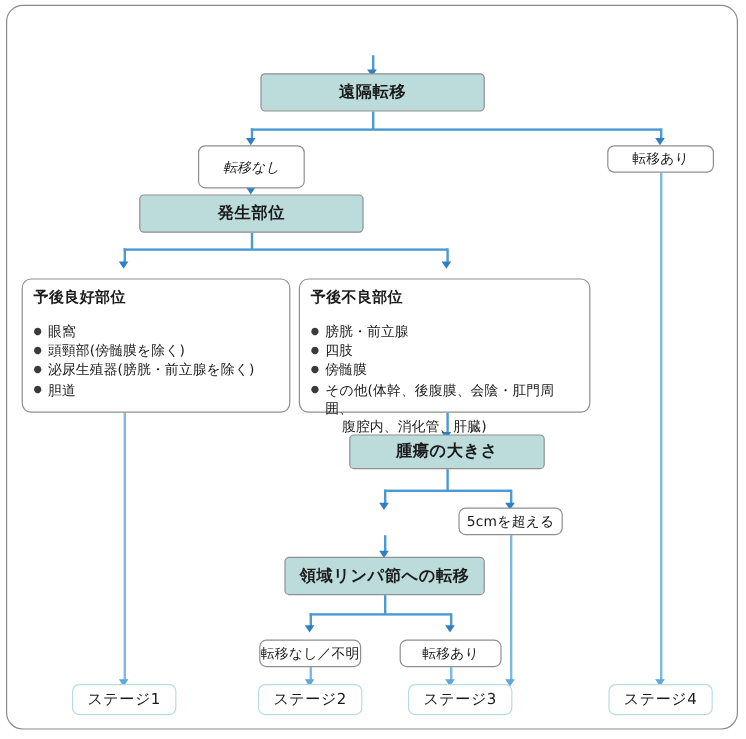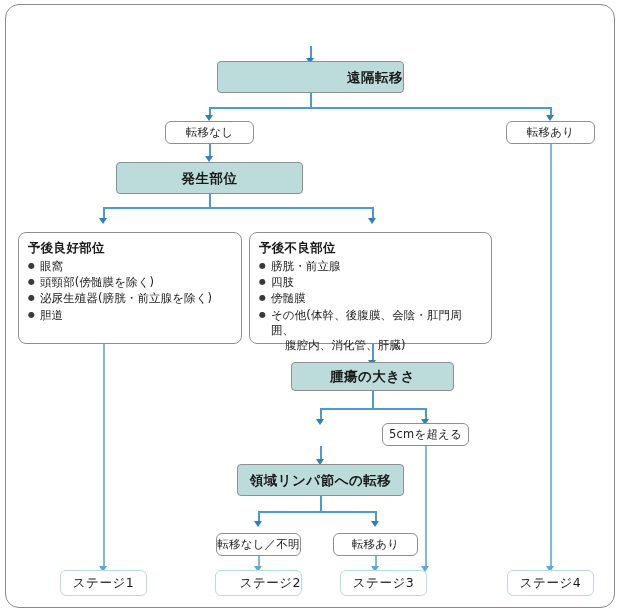--- a/index.html
+++ b/index.html
@@ -84,21 +84,21 @@
     border:1.3px solid #8f8f8f;
     border-radius:8px;
     padding:7px 9px 6px 9px;
     z-index:3;
   }
   .panel .ptitle{
     font-size:12.5px;
     font-weight:700;
     color:#1a1a1a;
     letter-spacing:.3px;
-    margin-bottom:2px;
+    margin-bottom:12px;
   }
   .panel ul{
     list-style:none;
     margin:0;padding:0;
   }
   .panel li{
     font-size:11.5px;
     color:#1a1a1a;
     letter-spacing:.1px;
     line-height:1.32;
@@ -191,25 +191,25 @@
   <div class="ln lnv" style="left:375px;top:511px;height:12px;"></div>
   <div class="arw" style="left:371px;top:521px;"></div>
 
   <div class="ln lnv ln-thin" style="left:258px;top:556px;height:12px;"></div>
   <div class="arw arw-thin" style="left:254px;top:566px;"></div>
 
   <div class="ln lnv ln-thin" style="left:375px;top:556px;height:12px;"></div>
   <div class="arw arw-thin" style="left:371px;top:566px;"></div>
 
 
-  <div class="node teal" style="left:217px;top:61px;width:187px;height:32px;justify-content:flex-end;">
+  <div class="node teal" style="left:217px;top:61px;width:187px;height:32px;">
     <span>遠隔転移</span>
   </div>
 
-  <div class="node small" style="left:165px;top:121px;width:89px;height:23px;">
+  <div class="node small" style="left:165px;top:121px;width:89px;height:36px;font-style:italic;">
     <span>転移なし</span>
   </div>
 
   <div class="node small" style="left:506px;top:121px;width:89px;height:23px;">
     <span>転移あり</span>
   </div>
 
   <div class="node teal" style="left:116px;top:162px;width:187px;height:32px;">
     <span>発生部位</span>
   </div>
@@ -254,21 +254,21 @@
     <span>転移なし／不明</span>
   </div>
 
   <div class="node small" style="left:333px;top:533px;width:85px;height:23px;">
     <span>転移あり</span>
   </div>
 
   <div class="node stage" style="left:60px;top:570px;width:87px;height:26px;">
     <span>ステージ1</span>
   </div>
-  <div class="node stage" style="left:215px;top:570px;width:87px;height:26px;justify-content:flex-end;">
+  <div class="node stage" style="left:215px;top:570px;width:87px;height:26px;">
     <span>ステージ2</span>
   </div>
   <div class="node stage" style="left:340px;top:570px;width:87px;height:26px;">
     <span>ステージ3</span>
   </div>
   <div class="node stage" style="left:507px;top:570px;width:87px;height:26px;">
     <span>ステージ4</span>
   </div>
 
 </div>

